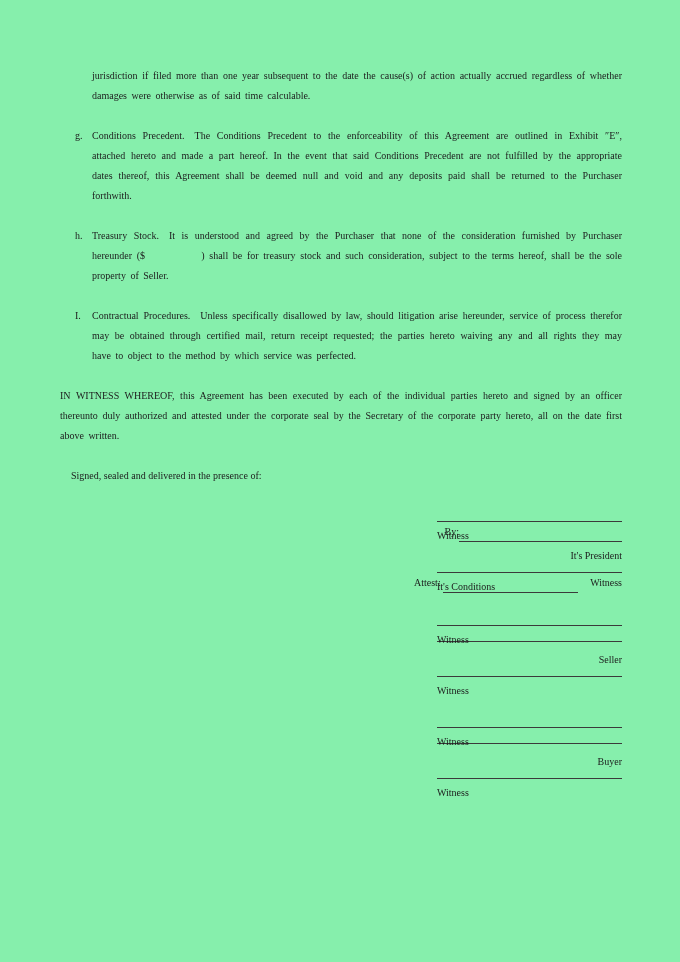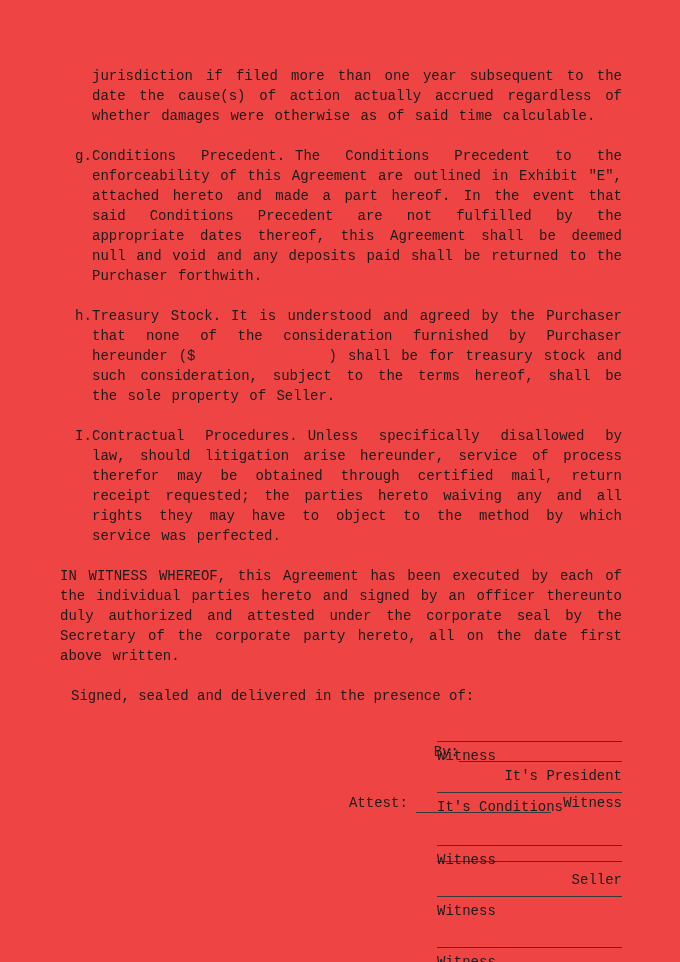--- a/index.html
+++ b/index.html
@@ -1,24 +1,24 @@
 <!DOCTYPE html>
 <html><head>
 <meta charset="utf-8">
 <style>
   html, body { margin: 0; padding: 0; background: #ffffff; }
   .page {
     position: relative;
     width: 680px;
     height: 962px;
     box-sizing: border-box;
-    background: #ef4444;
+    background: #86efac;
     padding: 66px 58px 0 60px;
-    font-family: Liberation Mono, monospace;
-    font-size: 14px;
+    font-family: Liberation Serif, serif;
+    font-size: 10px;
     line-height: 20px;
     color: #1c1c1c;
     overflow: hidden;
   }
   .para {
     margin: 0 0 20px 0;
     text-align: justify;
     word-spacing: 2px;
   }
   .indented { margin-left: 32px; }

